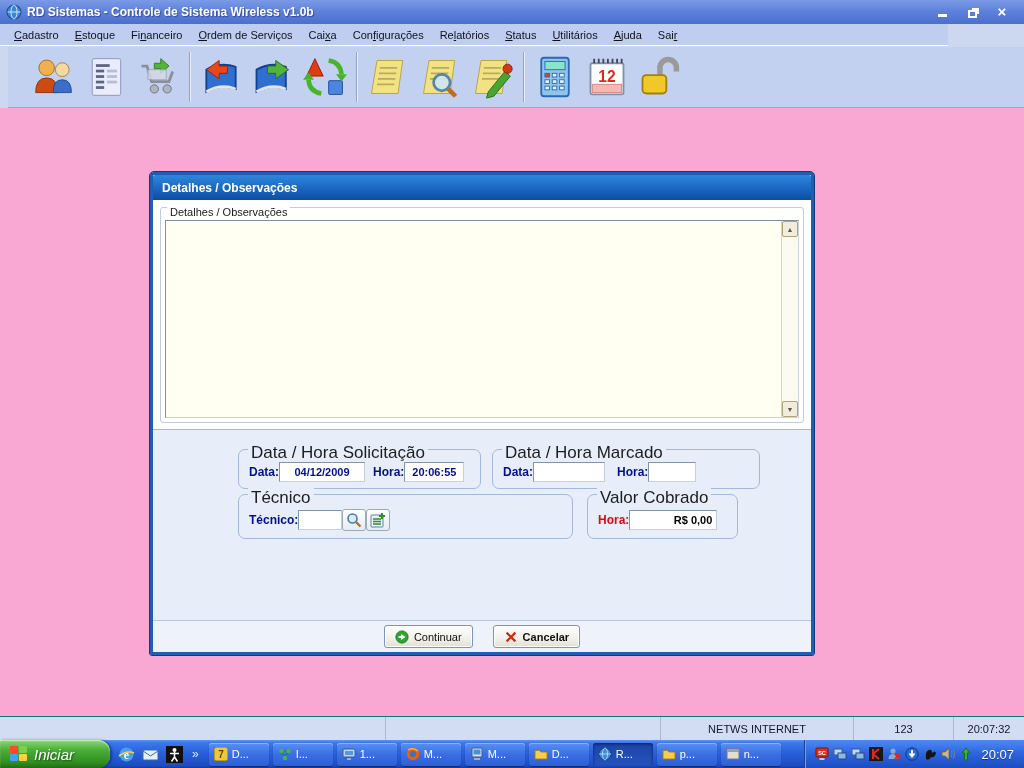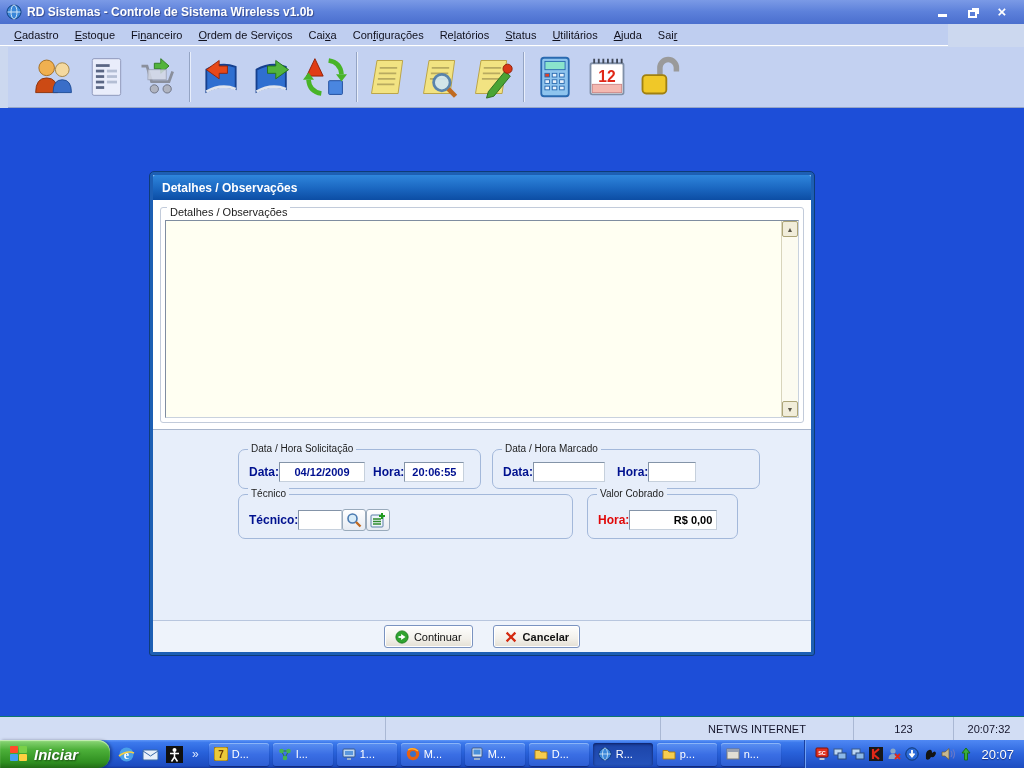--- a/index.html
+++ b/index.html
@@ -26,21 +26,21 @@
   .menu-item u { text-decoration:underline; }
 
   
   .toolbar { position:absolute; left:0; top:47px; width:1024px; height:61px;
     background:#c3d1f1; border-bottom:1px solid #96a6c8; display:flex; align-items:center; padding-left:20px;margin-left:8px; }
   .tb-btn { width:52px; height:54px; display:flex; align-items:center; justify-content:center; border-radius:3px; }
   .tb-btn svg { width:44px; height:44px; }
   .tb-sep { width:1px; height:50px; background:#94a4c4; margin:0 5px; box-shadow:1px 0 0 #e8eefb; }
 
   
-  .client { position:absolute; left:0; top:108px; width:1024px; height:608px; background:#1d4ed8; }
+  .client { position:absolute; left:0; top:108px; width:1024px; height:608px; background:#f9a8d4; }
 
   
   .dialog { position:absolute; left:150px; top:64px; width:664px; height:483px;
     border:3px solid #1d5fb4; outline:1px solid #0e3c78; border-radius:4px 4px 2px 2px;
     background:#e7eefa; }
   .dlg-header { height:25px; background:linear-gradient(180deg,#2f86dc 0%,#1a66c0 55%,#0c4da4 100%);
     color:#fff; font-weight:bold; font-size:12px; display:flex; align-items:center; padding-left:9px;
     border-radius:2px 2px 0 0; }
   .dlg-top { position:absolute; left:0; top:25px; width:658px; height:230px; background:#fff;
     border-bottom:1px solid #a9b6cc; }
@@ -50,21 +50,21 @@
   .txtarea { position:absolute; left:4px; top:12px; width:634px; height:198px; background:#fffff2;
     border:1px solid; border-color:#7f8da0 #c9d2de #c9d2de #7f8da0; display:flex; }
   .txtbody { flex:1; color:#222; padding:2px 4px; font-size:11px; white-space:pre-wrap; }
   .vscroll { width:17px; background:#fcfbf0; border-left:1px solid #d8d4bc; display:flex; flex-direction:column; justify-content:space-between; }
   .sc-btn { width:16px; height:16px; background:#f1edda; border:1px solid #ada578; border-radius:2px;
     color:#5a5648; font-size:7px; display:flex; align-items:center; justify-content:center; }
 
   .dlg-bottom { position:absolute; left:0; top:256px; width:658px; height:189px; background:#e7eefa; }
 
   .group { position:absolute; border:1px solid #a3b8da; border-radius:7px; }
-  .group .cap { position:absolute; top:-7px; left:9px; background:#e7eefa; padding:0 3px; color:#1c1c1c; font-size:10px; }
+  .group .cap { position:absolute; top:-7px; left:9px; background:#e7eefa; padding:0 3px; color:#1c1c1c; font-size:17px; }
   .grow { position:absolute; left:0; top:0; width:100%; height:100%; display:flex; align-items:center; padding:6px 10px 0 10px; }
   .flabel { color:#00118f; font-weight:bold; font-size:12px; }
   .flabel.red { color:#e00808; }
   .tinput { height:20px; border:1px solid; border-color:#8494a8 #c6d0dc #c6d0dc #8494a8; background:#fff;
     color:#001090; font-weight:bold; font-size:11px; text-align:center; font-family:"Liberation Sans",sans-serif; }
   .tinput.right { text-align:right; padding-right:4px; color:#000; }
   .mini-btn { width:24px; height:22px; background:linear-gradient(180deg,#fff,#e6ebf2); border:1px solid #9ab; border-radius:3px;
     display:flex; align-items:center; justify-content:center; }
   .combo { display:flex; }
   .combo .cb-txt { width:152px; height:21px; background:#fff; border:1px solid; border-color:#8494a8 #c6d0dc #c6d0dc #8494a8; }
@@ -90,21 +90,21 @@
   .sb-panel:nth-child(5){ width:70px; border-right:none; }
 
   
   .taskbar { position:absolute; left:0; top:740px; width:1024px; height:28px;
     background:linear-gradient(180deg,#5e96f8 0%,#3c79ec 9%,#2861da 45%,#1d4cc0 92%,#15389c 100%);
     display:flex; align-items:center; }
   .start-btn { height:28px; width:110px; border-radius:0 12px 12px 0;
     background:linear-gradient(180deg,#8ed87a 0%,#4caf39 35%,#2f8f20 80%,#226c16 100%);
     box-shadow:inset 0 1px 1px #c8f0b8, 2px 0 3px rgba(0,0,30,.35);
     display:flex; align-items:center; gap:6px; padding-left:10px; color:#fff;
-    font-weight:bold; font-style:italic; font-size:15px; text-shadow:1px 1px 2px rgba(0,0,0,.5); }
+    font-weight:normal; font-style:italic; font-size:15px; text-shadow:1px 1px 2px rgba(0,0,0,.5); }
   .flag { width:18px; height:16px; position:relative; }
   .flag i { position:absolute; width:8px; height:7px; border-radius:1px; }
   .flag .f1{ left:0; top:0; background:#ff4a2a; } .flag .f2{ left:9px; top:0; background:#7ad048; }
   .flag .f3{ left:0; top:8px; background:#44a0f0; } .flag .f4{ left:9px; top:8px; background:#ffd040; }
   .qlaunch { display:flex; align-items:center; gap:7px; padding:0 8px; }
   .ql-ico { width:17px; height:17px; display:flex; align-items:center; justify-content:center; }
   .chevron { color:#dce8ff; font-size:12px; padding:0 2px; }
   .tasks { display:flex; align-items:center; gap:4px; flex:1; }
   .task-btn { width:60px; height:23px; border-radius:3px; display:flex; align-items:center; gap:4px; padding:0 5px;
     background:linear-gradient(180deg,#5a90f2 0%,#3a6ee4 50%,#2e5fd4 100%);

